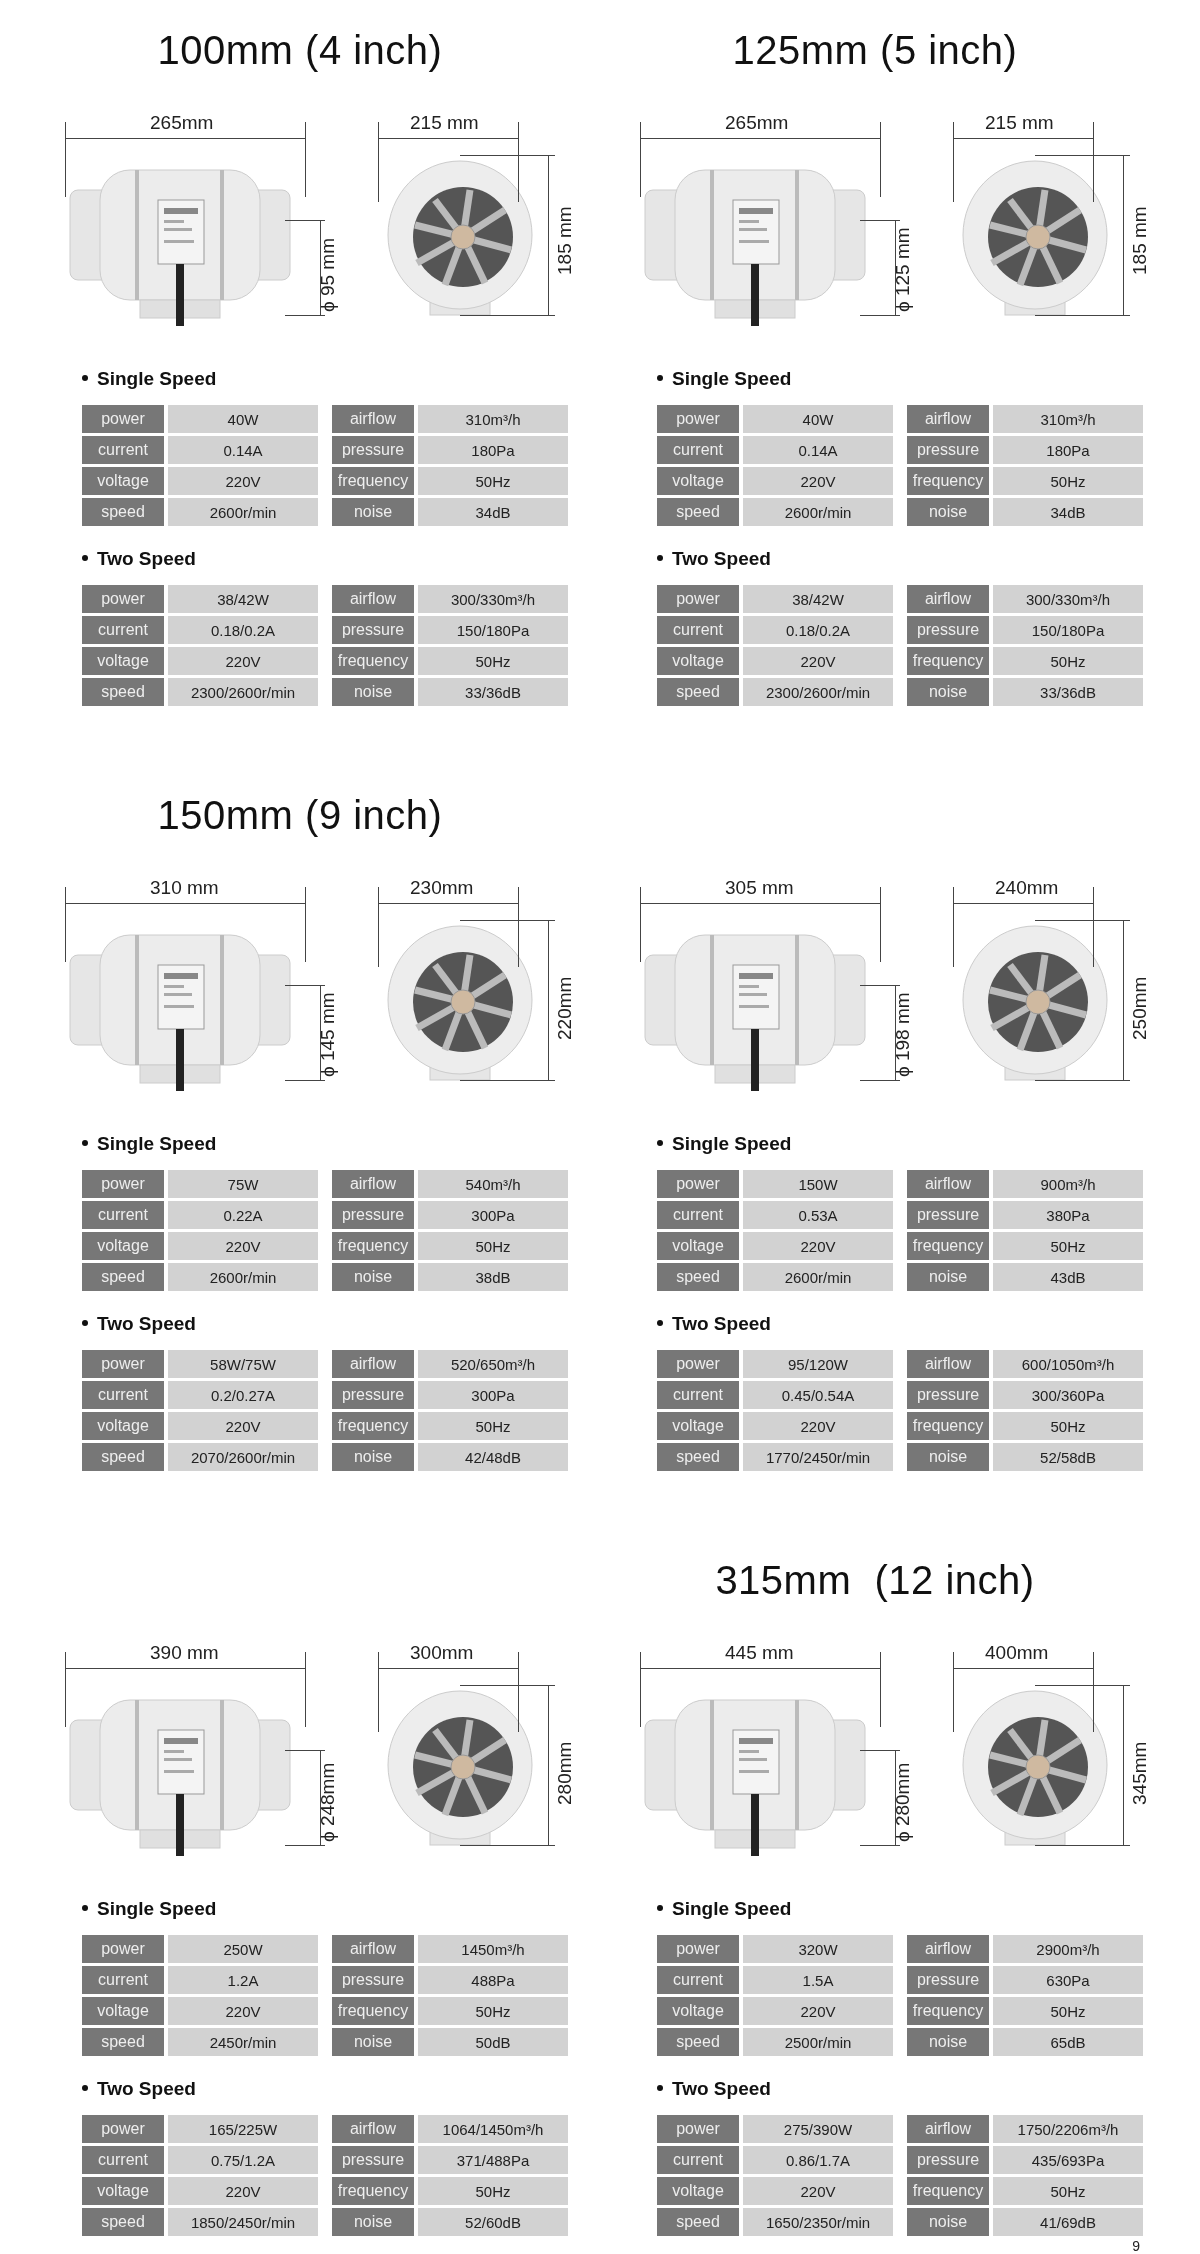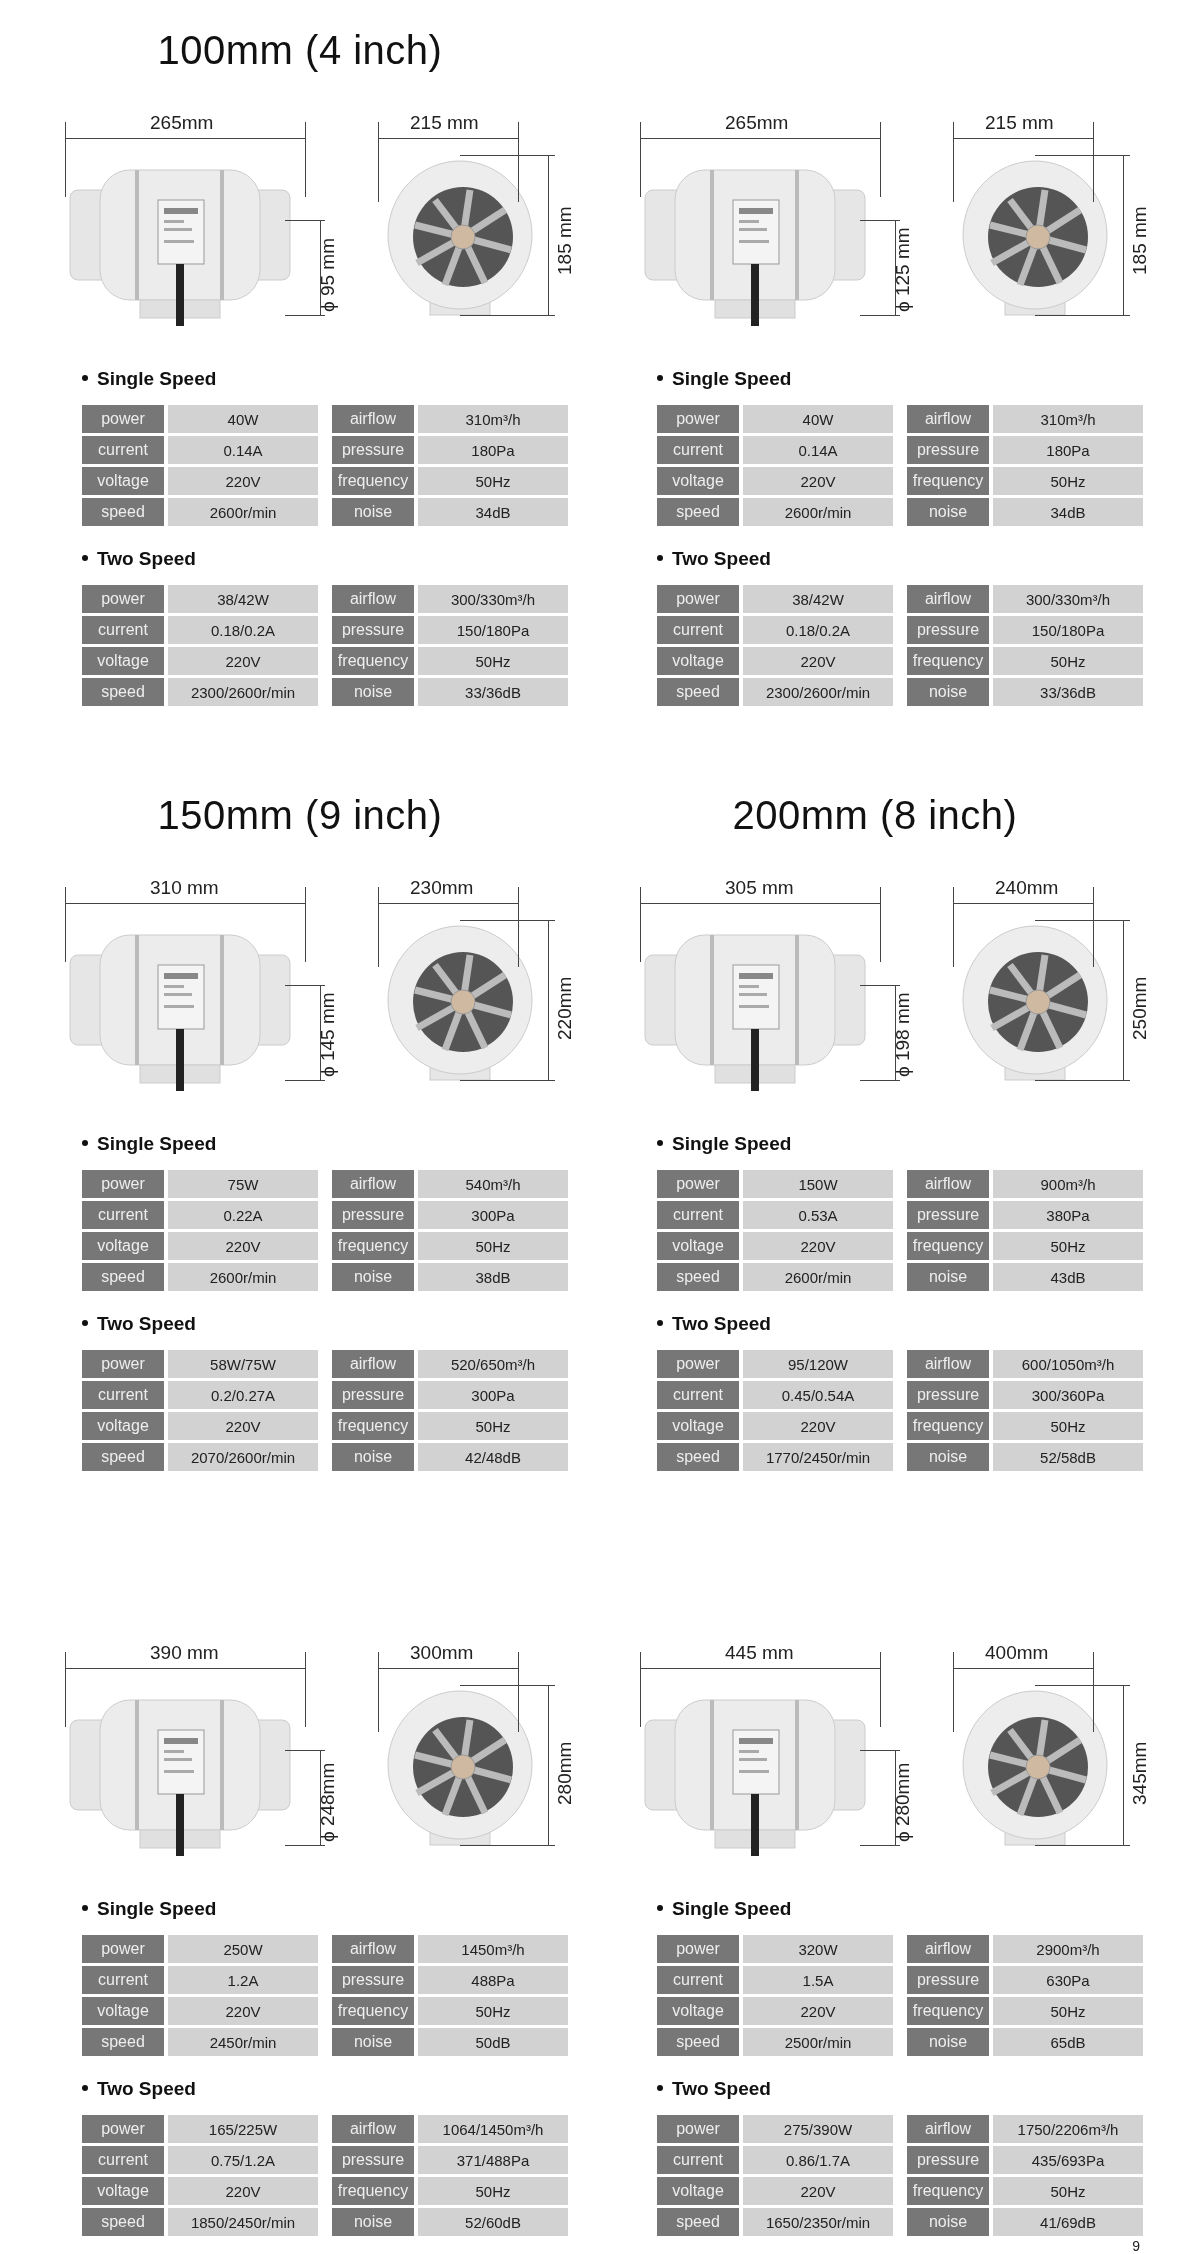--- a/index.html
+++ b/index.html
@@ -149,20 +149,21 @@
           <div class="k">frequency</div>
           <div class="v">50Hz</div>
         </div>
         <div class="row">
           <div class="k">noise</div>
           <div class="v">33/36dB</div>
         </div>
       </div>
   </div>
     <div class="panel" style="left: 575px; top: 0px;">
+    <div class="title">125mm (5 inch)</div>
     <div class="fig">
 
       <svg style="position:absolute;left:60px;top:60px" width="240" height="170" viewBox="0 0 240 170">
         <rect x="10" y="30" width="40" height="90" rx="8" fill="#e6e6e6" stroke="#ccc"></rect>
         <rect x="190" y="30" width="40" height="90" rx="8" fill="#e6e6e6" stroke="#ccc"></rect>
         <rect x="40" y="10" width="160" height="130" rx="30" fill="#ececec" stroke="#ccc"></rect>
         <rect x="75" y="10" width="4" height="130" fill="#bbb"></rect>
         <rect x="160" y="10" width="4" height="130" fill="#bbb"></rect>
         <rect x="98" y="40" width="46" height="64" fill="#f4f4f4" stroke="#999"></rect>
         <rect x="104" y="48" width="34" height="6" fill="#888"></rect>
@@ -414,21 +415,20 @@
           <div class="k">frequency</div>
           <div class="v">50Hz</div>
         </div>
         <div class="row">
           <div class="k">noise</div>
           <div class="v">42/48dB</div>
         </div>
       </div>
   </div>
     <div class="panel" style="left: 575px; top: 765px;">
-    <div class="title">200mm (8 inch)</div>
     <div class="fig">
 
       <svg style="position:absolute;left:60px;top:60px" width="240" height="170" viewBox="0 0 240 170">
         <rect x="10" y="30" width="40" height="90" rx="8" fill="#e6e6e6" stroke="#ccc"></rect>
         <rect x="190" y="30" width="40" height="90" rx="8" fill="#e6e6e6" stroke="#ccc"></rect>
         <rect x="40" y="10" width="160" height="130" rx="30" fill="#ececec" stroke="#ccc"></rect>
         <rect x="75" y="10" width="4" height="130" fill="#bbb"></rect>
         <rect x="160" y="10" width="4" height="130" fill="#bbb"></rect>
         <rect x="98" y="40" width="46" height="64" fill="#f4f4f4" stroke="#999"></rect>
         <rect x="104" y="48" width="34" height="6" fill="#888"></rect>
@@ -679,20 +679,21 @@
           <div class="k">frequency</div>
           <div class="v">50Hz</div>
         </div>
         <div class="row">
           <div class="k">noise</div>
           <div class="v">52/60dB</div>
         </div>
       </div>
   </div>
     <div class="panel" style="left: 575px; top: 1530px;">
+    <div class="title">315mm  (12 inch)</div>
     <div class="fig">
 
       <svg style="position:absolute;left:60px;top:60px" width="240" height="170" viewBox="0 0 240 170">
         <rect x="10" y="30" width="40" height="90" rx="8" fill="#e6e6e6" stroke="#ccc"></rect>
         <rect x="190" y="30" width="40" height="90" rx="8" fill="#e6e6e6" stroke="#ccc"></rect>
         <rect x="40" y="10" width="160" height="130" rx="30" fill="#ececec" stroke="#ccc"></rect>
         <rect x="75" y="10" width="4" height="130" fill="#bbb"></rect>
         <rect x="160" y="10" width="4" height="130" fill="#bbb"></rect>
         <rect x="98" y="40" width="46" height="64" fill="#f4f4f4" stroke="#999"></rect>
         <rect x="104" y="48" width="34" height="6" fill="#888"></rect>

